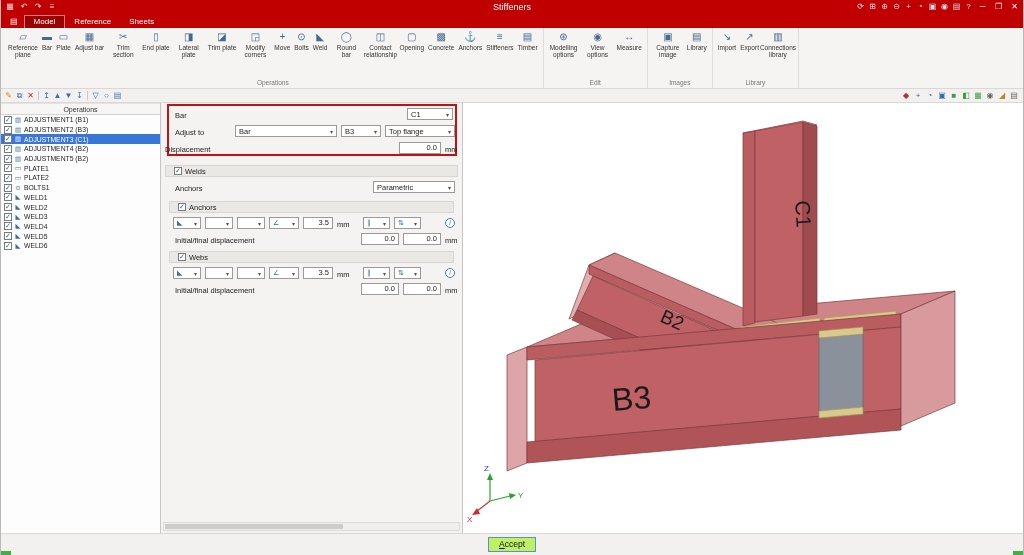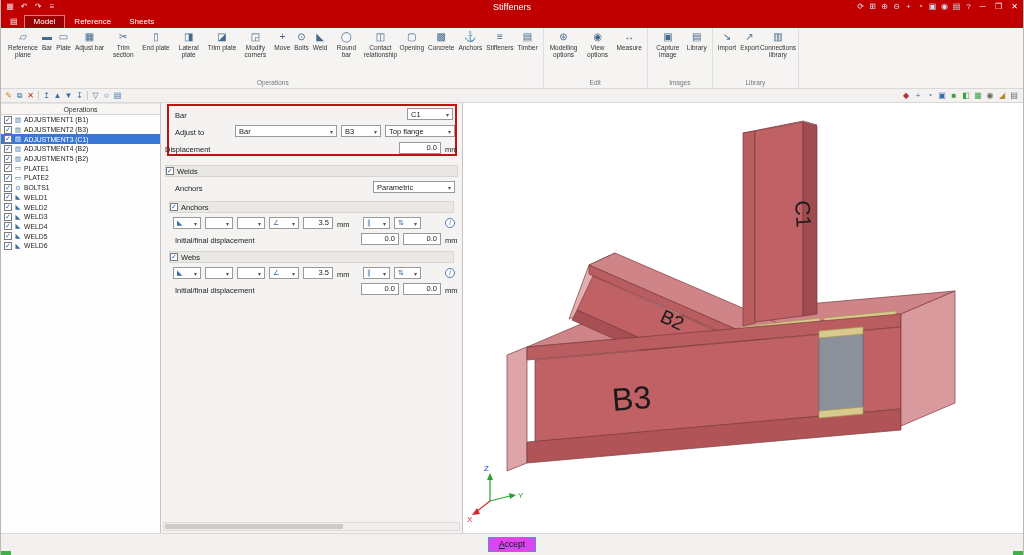--- a/index.html
+++ b/index.html
@@ -51,34 +51,34 @@
   .ti.sel .ticon { color:#fff; }
   .tlabel { font-size:6.8px; }
 
   .center { width:302px; border-right:1px solid #c6c5c3; background:#f4f3f1; position:relative; color:#222; }
   .flabel { position:absolute; font-size:7.5px; color:#222; }
   .combo { position:absolute; height:12px; background:#fff; border:1px solid #9a9a9a; display:flex; align-items:center; font-size:7.5px; padding-left:3px; }
   .combo .val { overflow:hidden; white-space:nowrap; }
   .carr { margin-left:auto; width:9px; text-align:center; color:#555; font-size:6px; }
   .wgl { font-size:7px; color:#3a6ea5; }
   .tinput { position:absolute; height:12px; background:#fff; border:1px solid #9a9a9a; font-size:7.5px; text-align:right; padding:0 3px; line-height:10px; }
-  .band { position:absolute; left:4px; right:4px; height:12px; background:#e9e8e5; border:1px solid #d7d6d3; display:flex; align-items:center; gap:3px; padding-left:0; font-size:7.5px; }
+  .band { position:absolute; left:4px; right:4px; height:12px; background:#e9e8e5; border:1px solid #d7d6d3; display:flex; align-items:center; gap:3px; padding-left:8px; font-size:7.5px; }
   .band.inner { left:8px; right:8px; }
   .unit { position:absolute; font-size:7.5px; color:#222; }
   .info-ic { position:absolute; width:10px; height:10px; border:1px solid #4a7ebb; border-radius:50%; color:#4a7ebb; font-size:7px; text-align:center; line-height:8px; font-style:italic; background:#fff; }
   .annot { position:absolute; left:6px; top:1px; width:290px; height:52px; border:2px solid var(--annotation,#c11111); pointer-events:none; }
   .hscroll { position:absolute; left:2px; right:2px; bottom:2px; height:9px; background:#f0efee; border:1px solid #dcdbda; }
   .hthumb { position:absolute; left:1px; top:1px; width:178px; height:5px; background:#cdcccb; }
 
   .viewport { flex:1; background:#fff; position:relative; }
   .viewport svg { position:absolute; inset:0; }
 
   
   .bottombar { flex:1; background:#f2f1ef; border-top:1px solid #d9d8d6; display:flex; align-items:center; justify-content:center; position:relative; }
-  .accept { height:15px; padding:0 10px; background:#d946ef; border:1px solid #5b8fd0; font-size:8.5px; line-height:13px; color:#111; }
+  .accept { height:15px; padding:0 10px; background:#bef264; border:1px solid #5b8fd0; font-size:8.5px; line-height:13px; color:#111; }
   .accept::first-letter { text-decoration:underline; }
   .gind { position:absolute; bottom:0; width:10px; height:4px; background:var(--status_green,#3faf46); }
   .gind.l { left:0; } .gind.r { right:0; }
 </style>
 </head>
 <body>
 
 <div class="app">
 
   <div class="titlebar">

